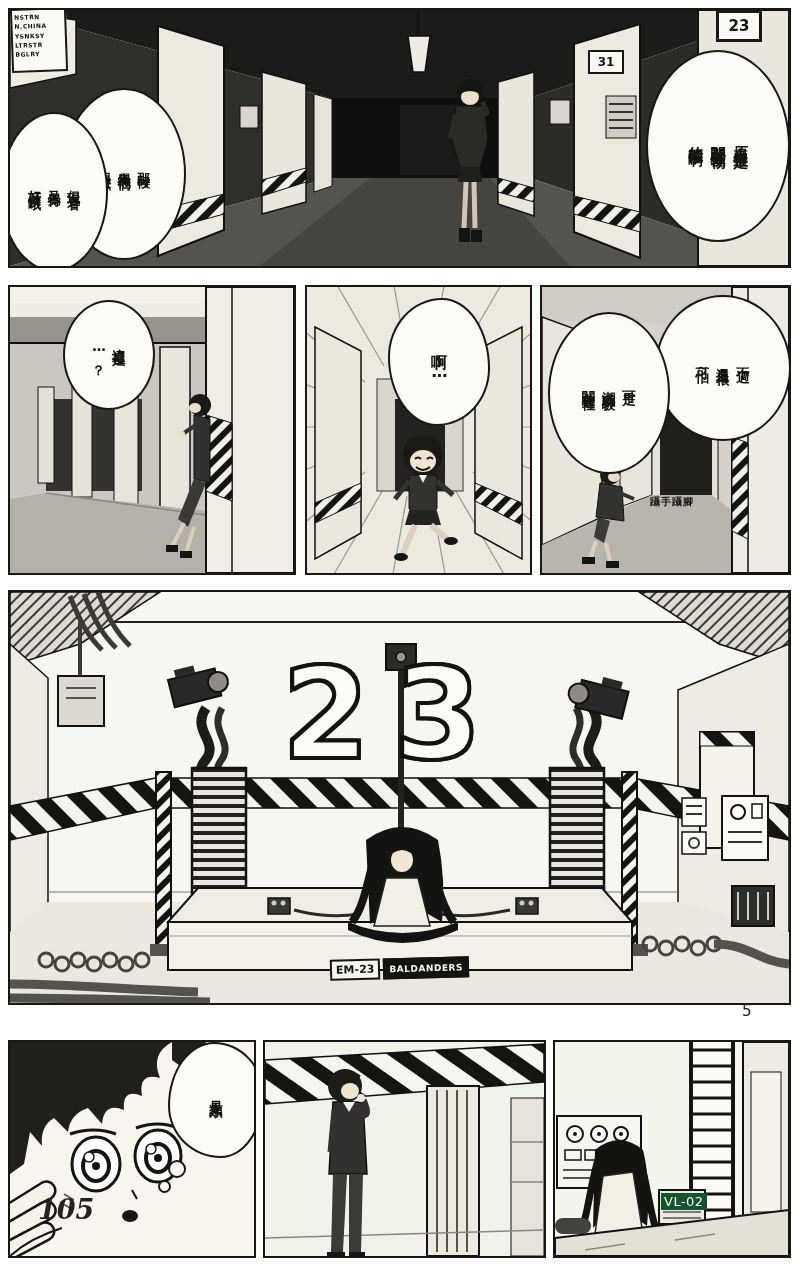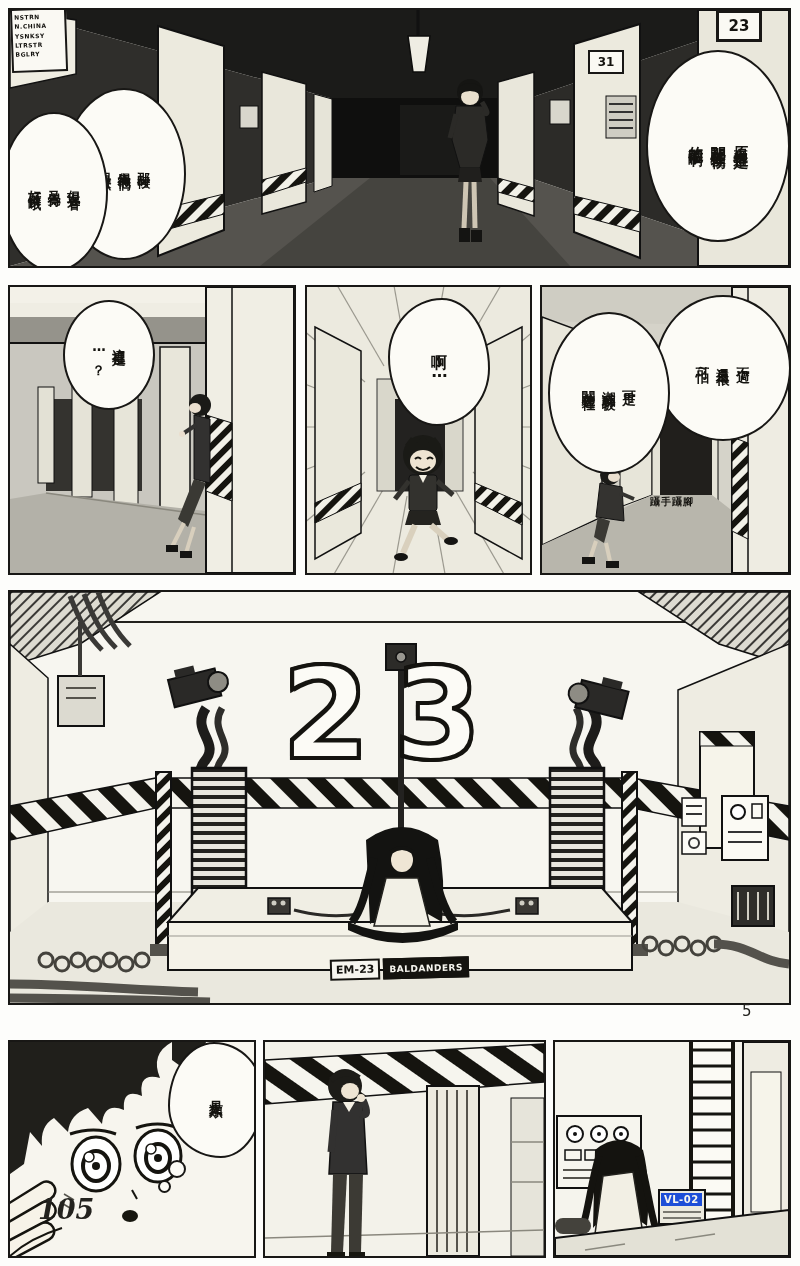--- a/index.html
+++ b/index.html
@@ -22,21 +22,21 @@
             white-space:pre-line;padding:2px 2px;z-index:2;transform:rotate(-2deg);}
   .sfx{position:absolute;color:#14130f;font-size:10px;font-weight:bold;letter-spacing:1px;z-index:3;padding-left:48px;}
   .room-number{position:absolute;z-index:2;font-size:126px;line-height:1;font-weight:800;
                letter-spacing:24px;color:#fcfbf6;-webkit-text-stroke:4px #14130f;
                text-shadow:2px 2px 0 #14130f,-2px -2px 0 #14130f,2px -2px 0 #14130f,-2px 2px 0 #14130f;}
   .platform-sign{position:absolute;display:flex;gap:3px;align-items:stretch;z-index:3;transform:rotate(-1.5deg);}
   .platform-sign .model{border:2px solid #14130f;background:#f6f5ef;color:#14130f;
                         font-size:11px;font-weight:bold;padding:2px 4px;display:flex;align-items:center;}
   .platform-sign .name{border:2px solid #14130f;background:#14130f;color:#f6f5ef;
                        font-size:9px;font-weight:bold;letter-spacing:.5px;padding:2px 4px;display:flex;align-items:center;}
-  .console-label{position:absolute;background:#1d4ed8;color:#f7f6f0;font-size:10px;font-weight:bold;
+  .console-label{position:absolute;background:#14532d;color:#f7f6f0;font-size:13px;font-weight:normal;
                  letter-spacing:.5px;padding:1px 3px;z-index:3;}
   .page-number{position:absolute;left:14px;top:1194px;font-family:"DejaVu Serif",serif;
                font-style:italic;font-weight:bold;font-size:27px;color:#23221e;z-index:4;margin-left:24px;}
   .page-marker{position:absolute;left:742px;top:1002px;font-size:15px;color:#23221e;z-index:4;}
 </style>
 </head>
 <body>
 
 <div class="page">
 

